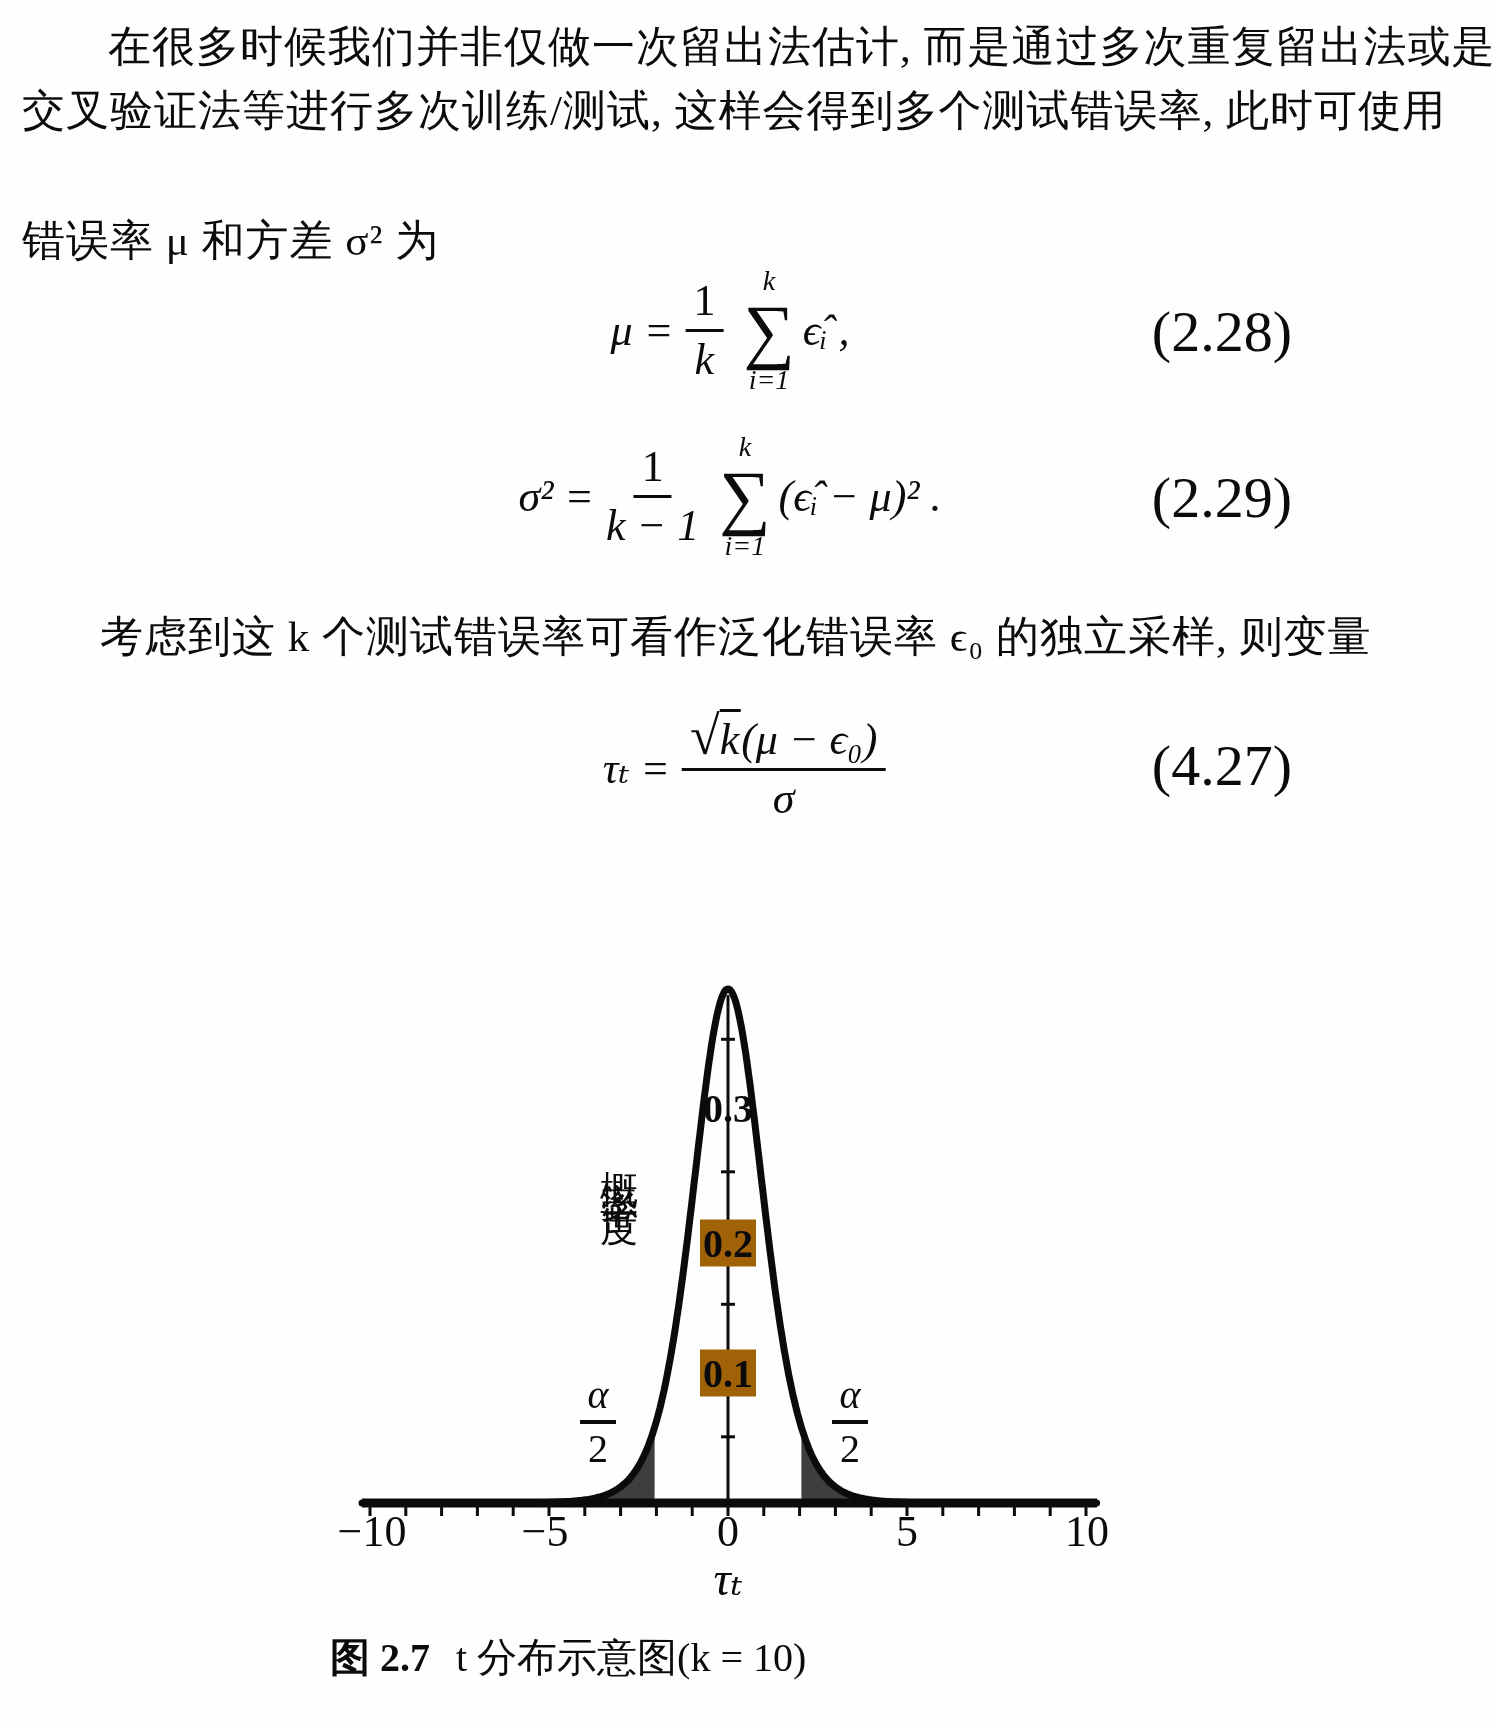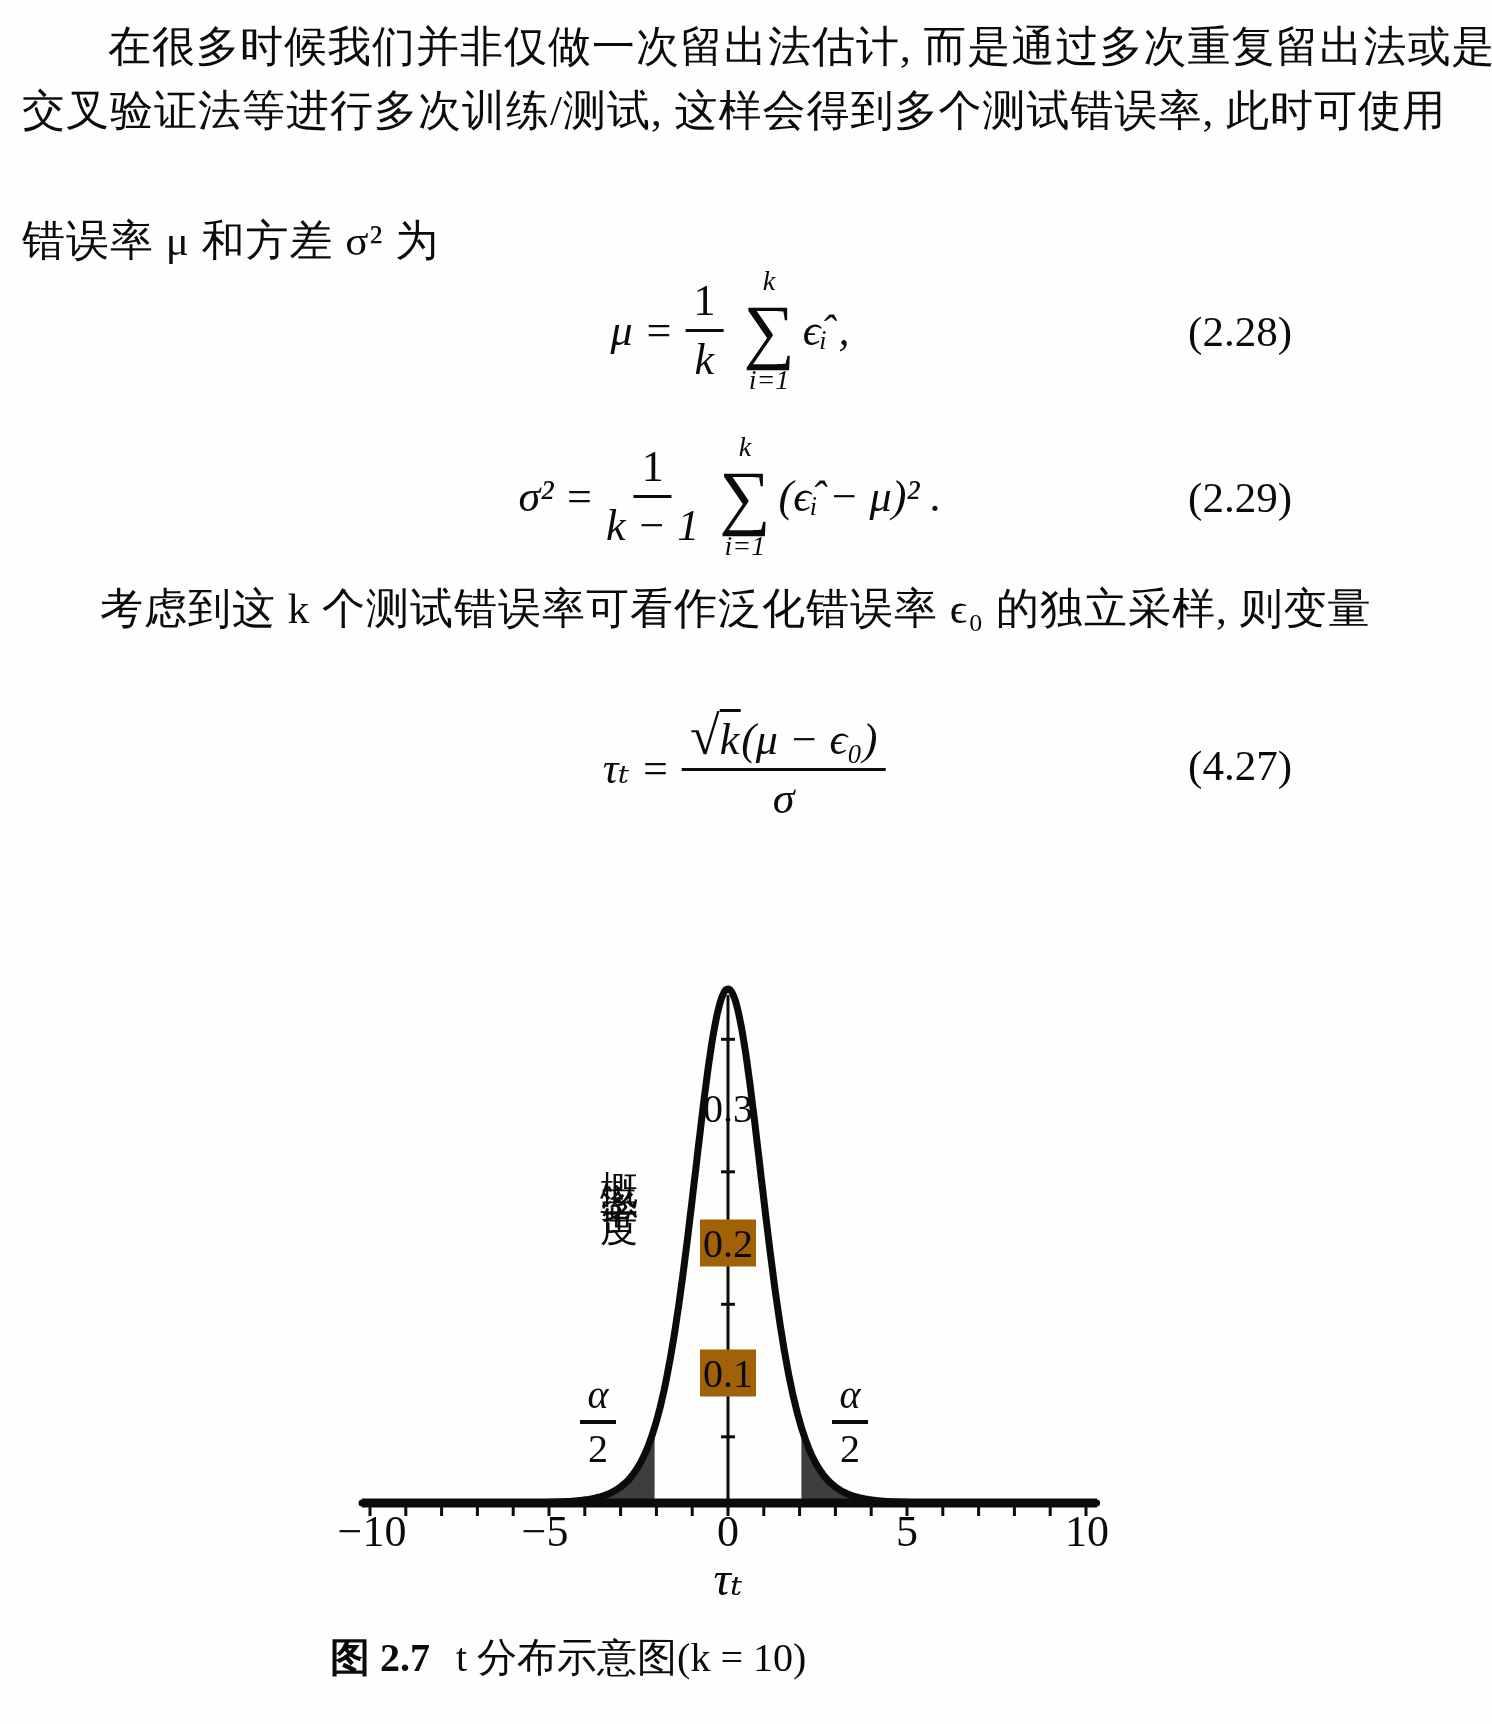--- a/index.html
+++ b/index.html
@@ -12,25 +12,25 @@
   .var{font-style:italic;}
   .up{font-style:normal;}
   .frac{display:inline-flex;flex-direction:column;align-items:center;margin:0 12px;}
   .frac .num{padding:0 8px 6px;border-bottom:3px solid #0b0b0b;line-height:1;}
   .frac .den{padding-top:6px;line-height:1;}
   .sum{display:inline-flex;flex-direction:column;align-items:center;line-height:1;margin:0 8px;}
   .sum .lim{font-size:28px;line-height:1.1;}
   .sum .sigma{font-size:72px;line-height:.95;font-style:normal;}
   .sqrt-sign{font-size:54px;font-style:normal;line-height:.8;}
   .radicand{border-top:3px solid #0b0b0b;padding:3px 2px 0 0;}
-  .eqnum{position:absolute;right:200px;transform:translateY(-50%);font-size:43px;}
+  .eqnum{position:absolute;right:200px;transform:translateY(-50%);font-size:58px;}
   .figure-area{position:absolute;left:330px;top:960px;width:800px;height:560px;}
   .ylabel{position:absolute;left:600px;top:1140px;writing-mode:vertical-rl;
           font-size:38px;letter-spacing:12px;line-height:1;}
-  .ytick{position:absolute;transform:translate(-50%,-50%);font-size:40px;padding:0 3px;}
+  .ytick{position:absolute;transform:translate(-50%,-50%);font-size:40px;padding:0 3px;font-weight:bold;}
   .ytick.bg{background:#a16207;}
   .xtick{position:absolute;transform:translateX(-50%);font-size:44px;top:1506px;text-align:right;}
   .alphafrac{position:absolute;transform:translate(-50%,-50%);display:flex;flex-direction:column;
              align-items:center;font-size:40px;font-style:italic;line-height:1;}
   .alphafrac .bar{width:36px;height:4px;background:#0b0b0b;margin:5px 0;}
   .xaxis-label{position:absolute;left:728px;top:1578px;transform:translate(-50%,-50%);
                font-size:48px;font-style:italic;}
   .caption{position:absolute;left:330px;top:1630px;width:800px;
            font-size:40px;white-space:nowrap;}
   .caption .cap-label{font-weight:bold;margin-right:26px;}
@@ -67,21 +67,21 @@
     </span>
     <span class="sum">
       <span class="lim var">k</span>
       <span class="sigma">∑</span>
       <span class="lim var">i=1</span>
     </span>
     <span class="var">(ϵ̂ᵢ − μ)² .</span>
   </div>
   <div class="eqnum" style="top:497px">(2.29)</div>
 
-  <div class="bodyline" style="left:100px;top:584px">考虑到这 k 个测试错误率可看作泛化错误率 ϵ₀ 的独立采样, 则变量</div>
+  <div class="bodyline" style="left:100px;top:612px">考虑到这 k 个测试错误率可看作泛化错误率 ϵ₀ 的独立采样, 则变量</div>
 
   <div class="equation" style="left:750px;top:768px">
     <span class="var">τₜ =</span>
     <span class="frac">
       <span class="num">
         <span class="sqrt-sign">√</span><span class="radicand var">k</span><span class="var">(μ − ϵ₀)</span>
       </span>
       <span class="den var">σ</span>
     </span>
   </div>

